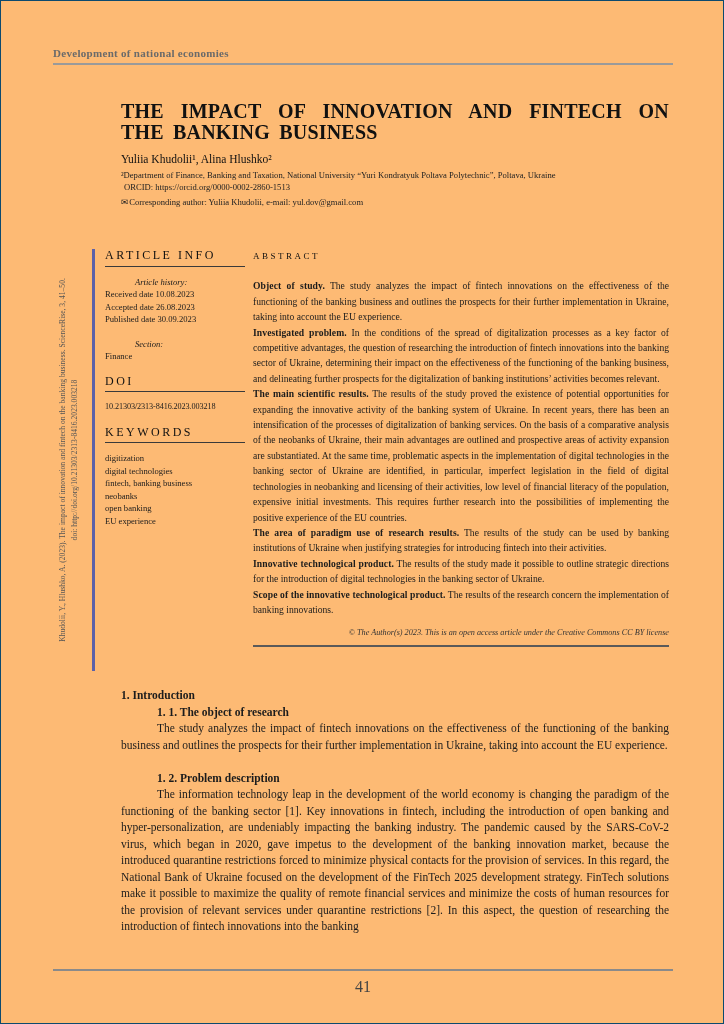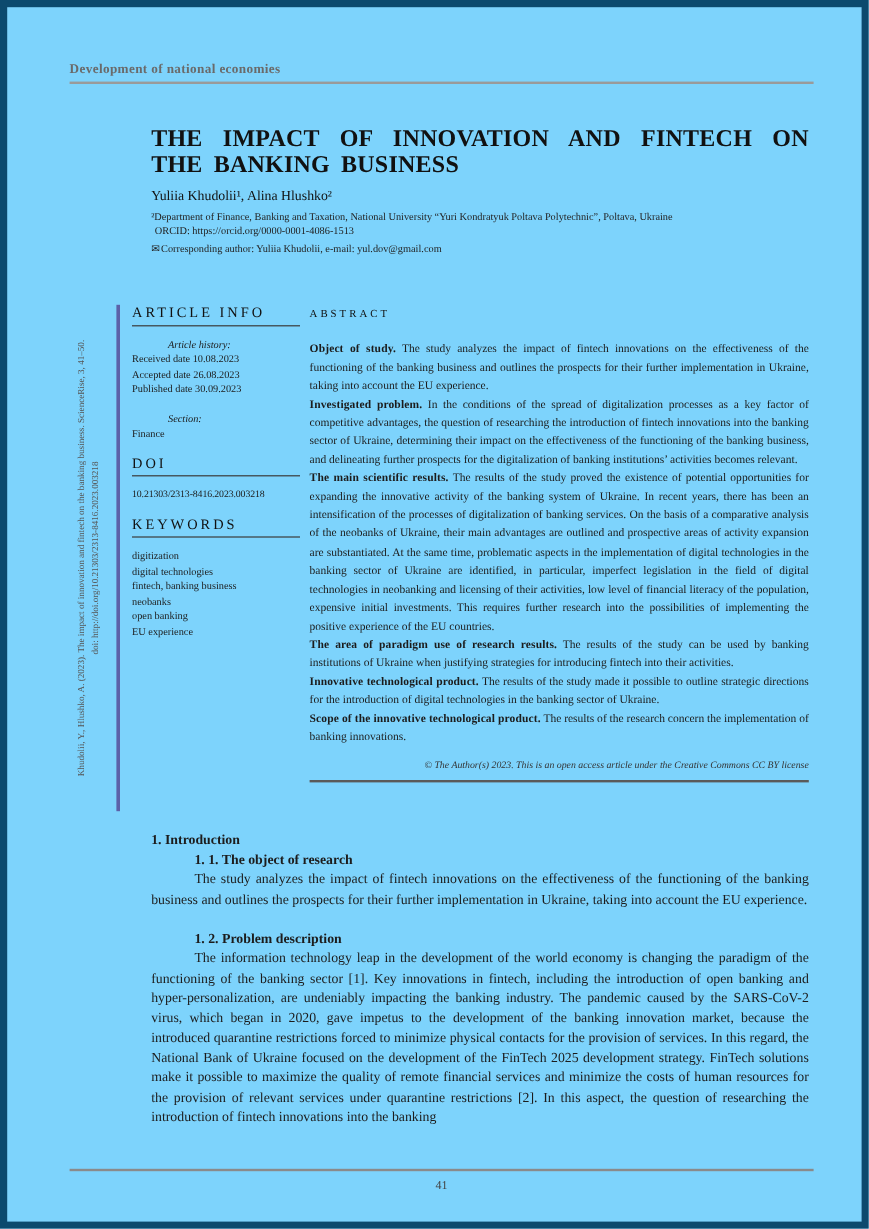--- a/index.html
+++ b/index.html
@@ -1,24 +1,24 @@
 <!DOCTYPE html>
 <html><head>
 <meta charset="utf-8">
 <style>
   html,body{margin:0;padding:0;background:#fff;}
   .page{
     position:relative;
     width:724px;height:1024px;
-    background:#7dd3fc;
+    background:#fdba74;
     font-family:"Liberation Serif","DejaVu Serif",serif;
     color:#1c1c1c;
     overflow:hidden;
     box-sizing:border-box;
-    border:6px solid #0c4a6e;
+    border:1px solid #0c4a6e;
   }
   
   .running-head{
     position:absolute;left:52px;top:46px;width:620px;
     font-size:11px;font-weight:bold;color:#6a6a6a;letter-spacing:0.3px;
   }
   .head-rule{
     position:absolute;left:52px;top:62px;width:620px;height:0;
     border-top:2px solid #9a9a9a;
   }
@@ -88,38 +88,38 @@
   .body-h2{font-weight:bold;padding-left:36px;}
   .body-text p{margin:0;text-align:justify;text-indent:36px;}
   .body-spacer{height:16.5px;}
   
   .foot-rule{
     position:absolute;left:52px;top:968px;width:620px;height:0;
     border-top:2px solid #8a8a8a;
   }
   .page-number{
     position:absolute;left:0;top:977px;width:724px;text-align:center;
-    font-size:10px;color:#444;
+    font-size:16px;color:#444;
   }
 </style>
 </head>
 <body>
 
 <div class="page">
 
   <div class="running-head">Development of national economies</div>
   <div class="head-rule"></div>
 
   <div class="title">THE IMPACT OF INNOVATION AND FINTECH ON THE BANKING BUSINESS</div>
   <div class="authors">Yuliia Khudolii¹, Alina Hlushko²</div>
 
   <div class="affiliations">
     <div class="affil-group">
       <div>²Department of Finance, Banking and Taxation, National University “Yuri Kondratyuk Poltava Polytechnic”, Poltava, Ukraine</div>
-      <div class="orcid">ORCID: https://orcid.org/0000-0001-4086-1513</div>
+      <div class="orcid">ORCID: https://orcid.org/0000-0002-2860-1513</div>
     </div>
     <div class="corresponding"><span class="mail-icon">✉</span><span>Corresponding author: Yuliia Khudolii, e-mail: yul.dov@gmail.com</span></div>
   </div>
 
   <div class="citation-rotated">
     <div>Khudolii, Y., Hlushko, A. (2023). The impact of innovation and fintech on the banking business. ScienceRise, 3, 41–50.</div>
     <div>doi: http://doi.org/10.21303/2313-8416.2023.003218</div>
   </div>
   <div class="accent-bar" style="background: rgb(92, 97, 168);"></div>
 

